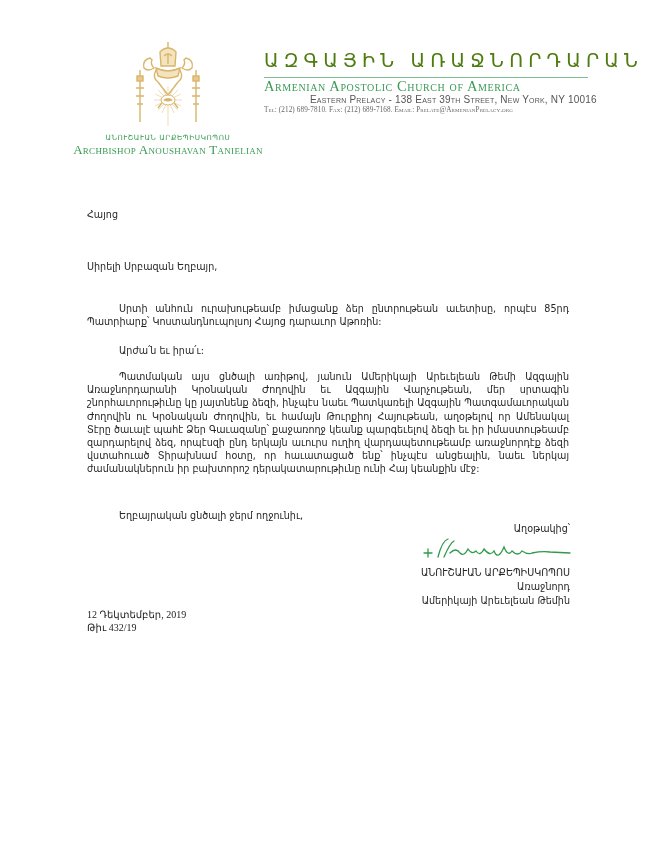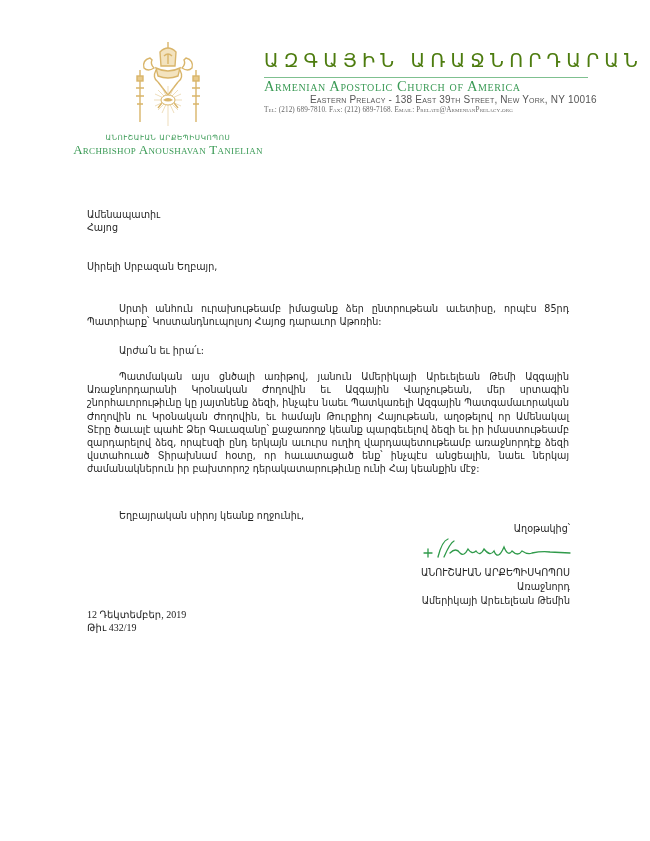--- a/index.html
+++ b/index.html
@@ -54,30 +54,29 @@
 <div class="abs prelate-arm">ԱՆՈՒՇԱՒԱՆ ԱՐՔԵՊԻՍԿՈՊՈՍ</div>
 <div class="abs prelate-en">Archbishop Anoushavan Tanielian</div>
 
 <div class="abs hdr-arm">ԱԶԳԱՅԻՆ ԱՌԱՋՆՈՐԴԱՐԱՆ</div>
 <div class="abs hdr-rule"></div>
 <div class="abs hdr-church">Armenian Apostolic Church of America</div>
 <div class="abs hdr-addr">Eastern Prelacy - 138 East 39th Street, New York, NY 10016</div>
 <div class="abs hdr-tel">Tel: (212) 689-7810. Fax: (212) 689-7168. Email: Prelate@ArmenianPrelacy.org</div>
 
 <div class="abs txt addr">
-  <div>Ամենապատիւ</div>
   <div>Հայոց</div>
 </div>
 
 <div class="abs txt salut">Սիրելի Սրբազան Եղբայր,</div>
 
 <div class="abs txt para p1">Սրտի անհուն ուրախութեամբ իմացանք ձեր ընտրութեան աւետիսը, որպէս 85րդ Պատրիարք՝ Կոստանդնուպոլսոյ Հայոց դարաւոր Աթոռին:</div>
 <div class="abs txt para p2">Արժա՛ն եւ իրա՛ւ:</div>
 <div class="abs txt para p3">Պատմական այս ցնծալի առիթով, յանուն Ամերիկայի Արեւելեան Թեմի Ազգային Առաջնորդարանի Կրօնական Ժողովին եւ Ազգային Վարչութեան, մեր սրտագին շնորհաւորութիւնը կը յայտնենք ձեզի, ինչպէս նաեւ Պատկառելի Ազգային Պատգամաւորական Ժողովին ու Կրօնական Ժողովին, եւ համայն Թուրքիոյ Հայութեան, աղօթելով որ Ամենակալ Տէրը ծաւալէ պահէ Ձեր Գաւազանը՝ քաջառողջ կեանք պարգեւելով ձեզի եւ իր իմաստութեամբ զարդարելով ձեզ, որպէսզի ընդ երկայն աւուրս ուղիղ վարդապետութեամբ առաջնորդէք ձեզի վստահուած Տիրախնամ հօտը, որ հաւատացած ենք՝ ինչպէս անցեալին, նաեւ ներկայ ժամանակներուն իր բախտորոշ դերակատարութիւնը ունի Հայ կեանքին մէջ:</div>
-<div class="abs txt para p4">Եղբայրական սիրոյ կեանք ողջունիւ,</div>
+<div class="abs txt para p4">Եղբայրական ցնծալի ջերմ ողջունիւ,</div>
 
 <div class="abs txt closing">Աղօթակից՝</div>
 
 <svg class="abs sig" viewBox="0 0 160 28">
   <g fill="none" stroke="#2f9a4a" stroke-width="1.3" stroke-linecap="round">
     <path d="M4 18 L12 18 M8 14 L8 22"></path>
     <path d="M18 22 Q22 6 28 4 M24 22 Q30 8 34 6"></path>
     <path d="M30 18 Q36 12 40 18 Q44 22 48 14 Q52 20 56 16 Q60 22 64 14 Q70 22 74 16 Q78 26 84 12 Q88 22 92 16 Q98 22 102 16 Q108 20 112 18 Q122 16 130 17 L150 18"></path>
   </g>
 </svg>

